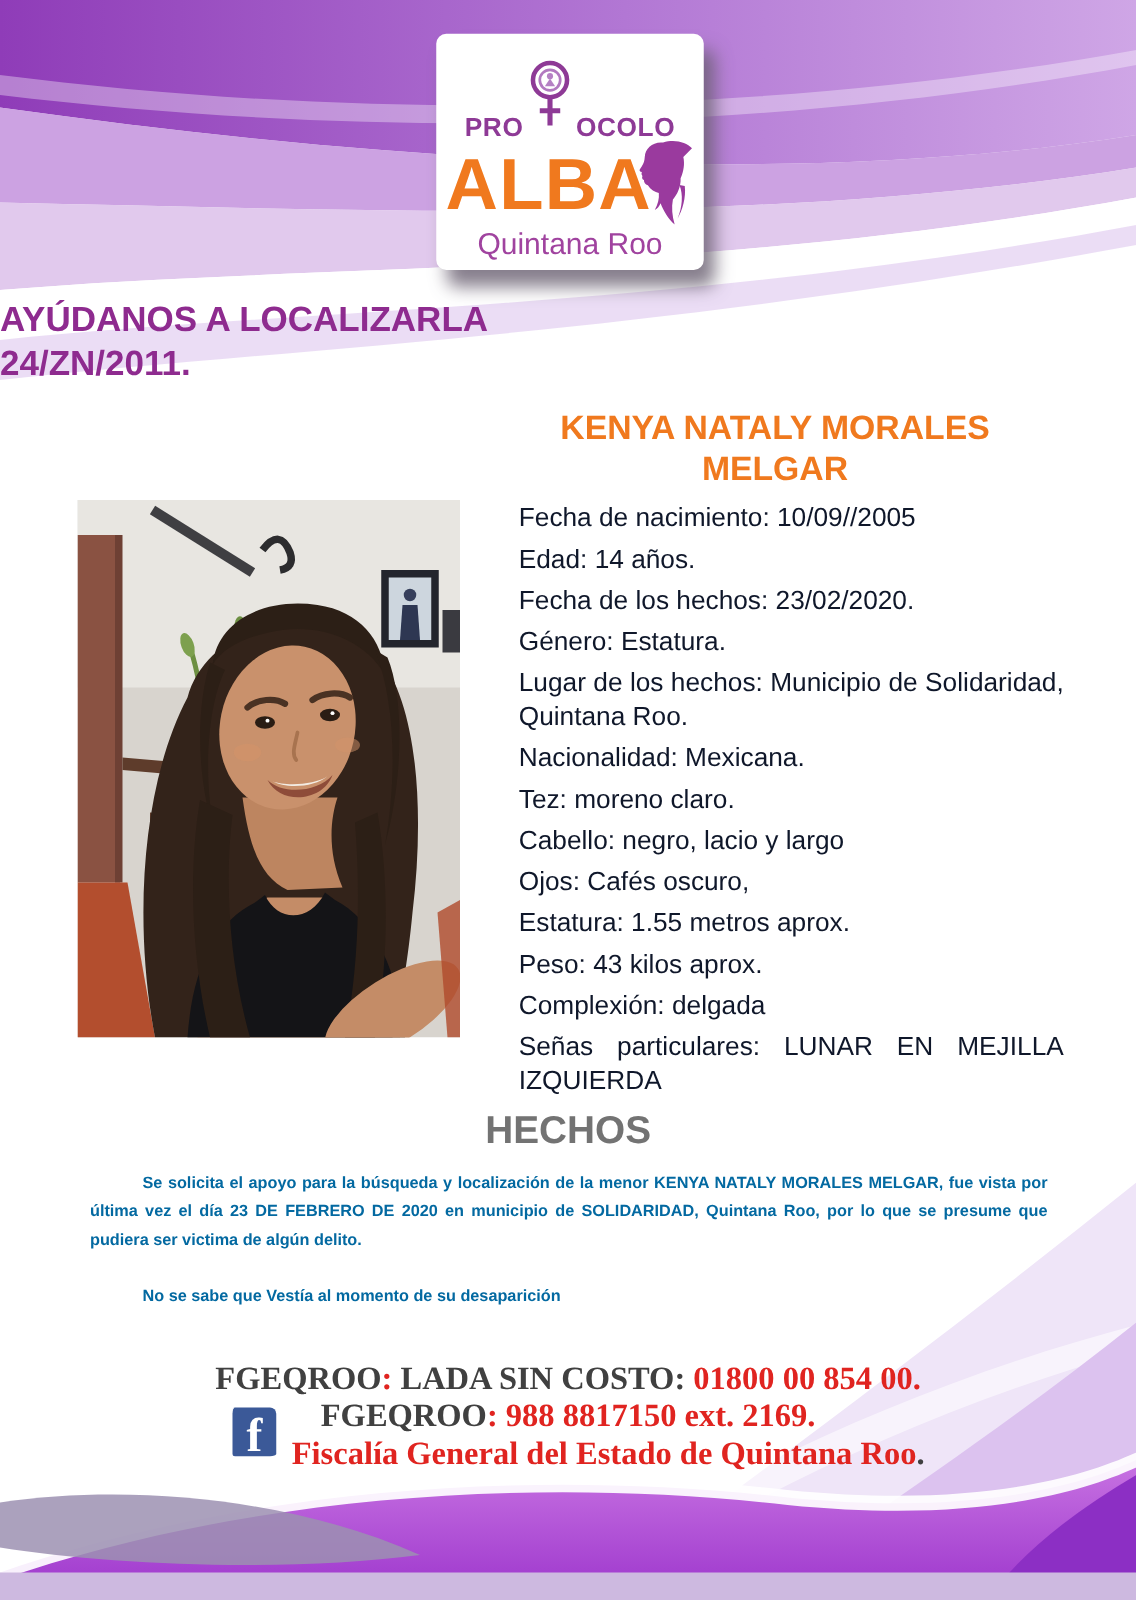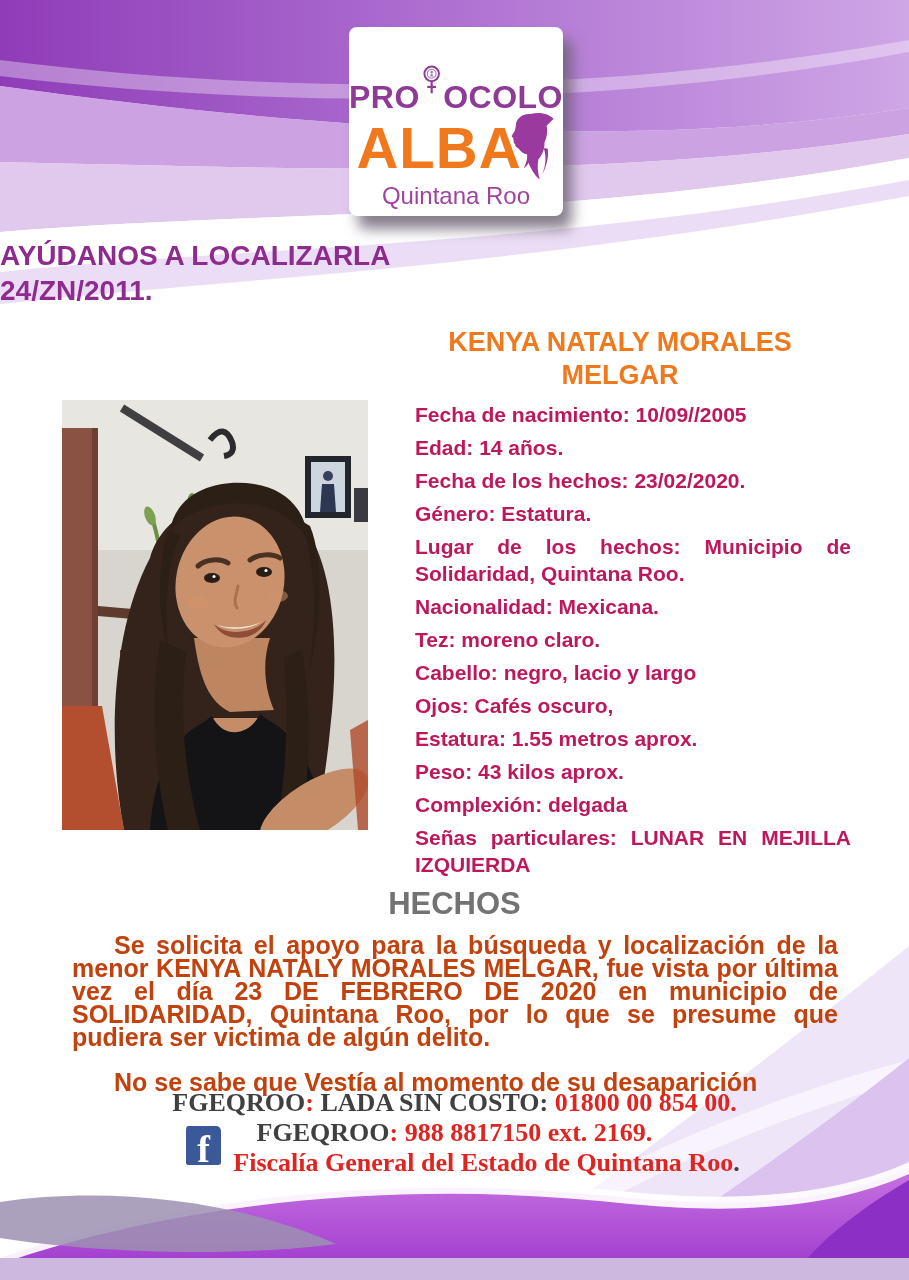--- a/index.html
+++ b/index.html
@@ -12,21 +12,21 @@
   .bg-bottom{top:940px;}
 
   
   .logo-card{
     position:absolute;left:349px;top:27px;width:214px;height:189px;
     background:#fff;border-radius:8px;
     box-shadow:9px 13px 14px rgba(105,95,112,.8);
     text-align:center;z-index:5;
   }
   .proto-row{display:flex;align-items:flex-end;justify-content:center;padding-top:10px;height:76px;}
-  .proto-text{font-size:32px;font-weight:bold;color:#8e3a96;line-height:1;letter-spacing:.5px;}
+  .proto-text{font-size:21px;font-weight:bold;color:#8e3a96;line-height:1;letter-spacing:.5px;}
   .venus{width:40px;height:80px;margin:0 1px -12px 1px;}
   .alba-row{position:relative;height:66px;margin-top:4px;}
   .alba-text{font-size:58px;font-weight:bold;color:#f0791e;line-height:62px;letter-spacing:1px;padding-right:34px;display:block;}
   .silhouette{position:absolute;right:4px;top:-12px;width:54px;height:86px;}
   .qroo{font-size:24px;font-weight:normal;color:#a0439f;line-height:26px;}
 
   
   .help-title{
     position:absolute;top:238px;left:0;width:909px;
     color:#8e2b8f;font-weight:bold;font-size:28px;line-height:35px;z-index:4;
@@ -35,32 +35,32 @@
     position:absolute;top:326px;left:385px;width:470px;text-align:center;
     color:#f0791e;font-weight:bold;font-size:27px;line-height:33px;z-index:4;
   }
 
   
   .photo{position:absolute;left:62px;top:400px;width:306px;height:430px;z-index:4;}
 
   
   .details{
     position:absolute;left:415px;top:401px;width:436px;z-index:4;
-    color:#be185d;font-weight:bold;font-size:21px;
+    color:#0f172a;font-weight:normal;font-size:21px;
   }
   .detail-line{text-align:justify;line-height:27px;margin-bottom:6px;}
 
   
   .hechos-title{
     position:absolute;top:886px;left:0;width:909px;text-align:center;
     color:#737373;font-weight:bold;font-size:31px;z-index:4;
   }
   .hechos-body{
     position:absolute;top:934px;left:72px;width:766px;z-index:4;
-    color:#c2410c;font-weight:bold;font-size:25px;line-height:23px;
+    color:#0369a1;font-weight:bold;font-size:13px;line-height:23px;
   }
   .hechos-paragraph{margin:0;text-align:justify;text-indent:42px;}
   .hechos-note{margin:22px 0 0 0;text-indent:42px;}
 
   
   .footer{
     position:absolute;top:1088px;left:0;width:909px;text-align:center;z-index:4;
     font-family:"Liberation Serif",serif;font-weight:bold;font-size:26px;line-height:30px;
   }
   .footer .black{color:#404040;}

